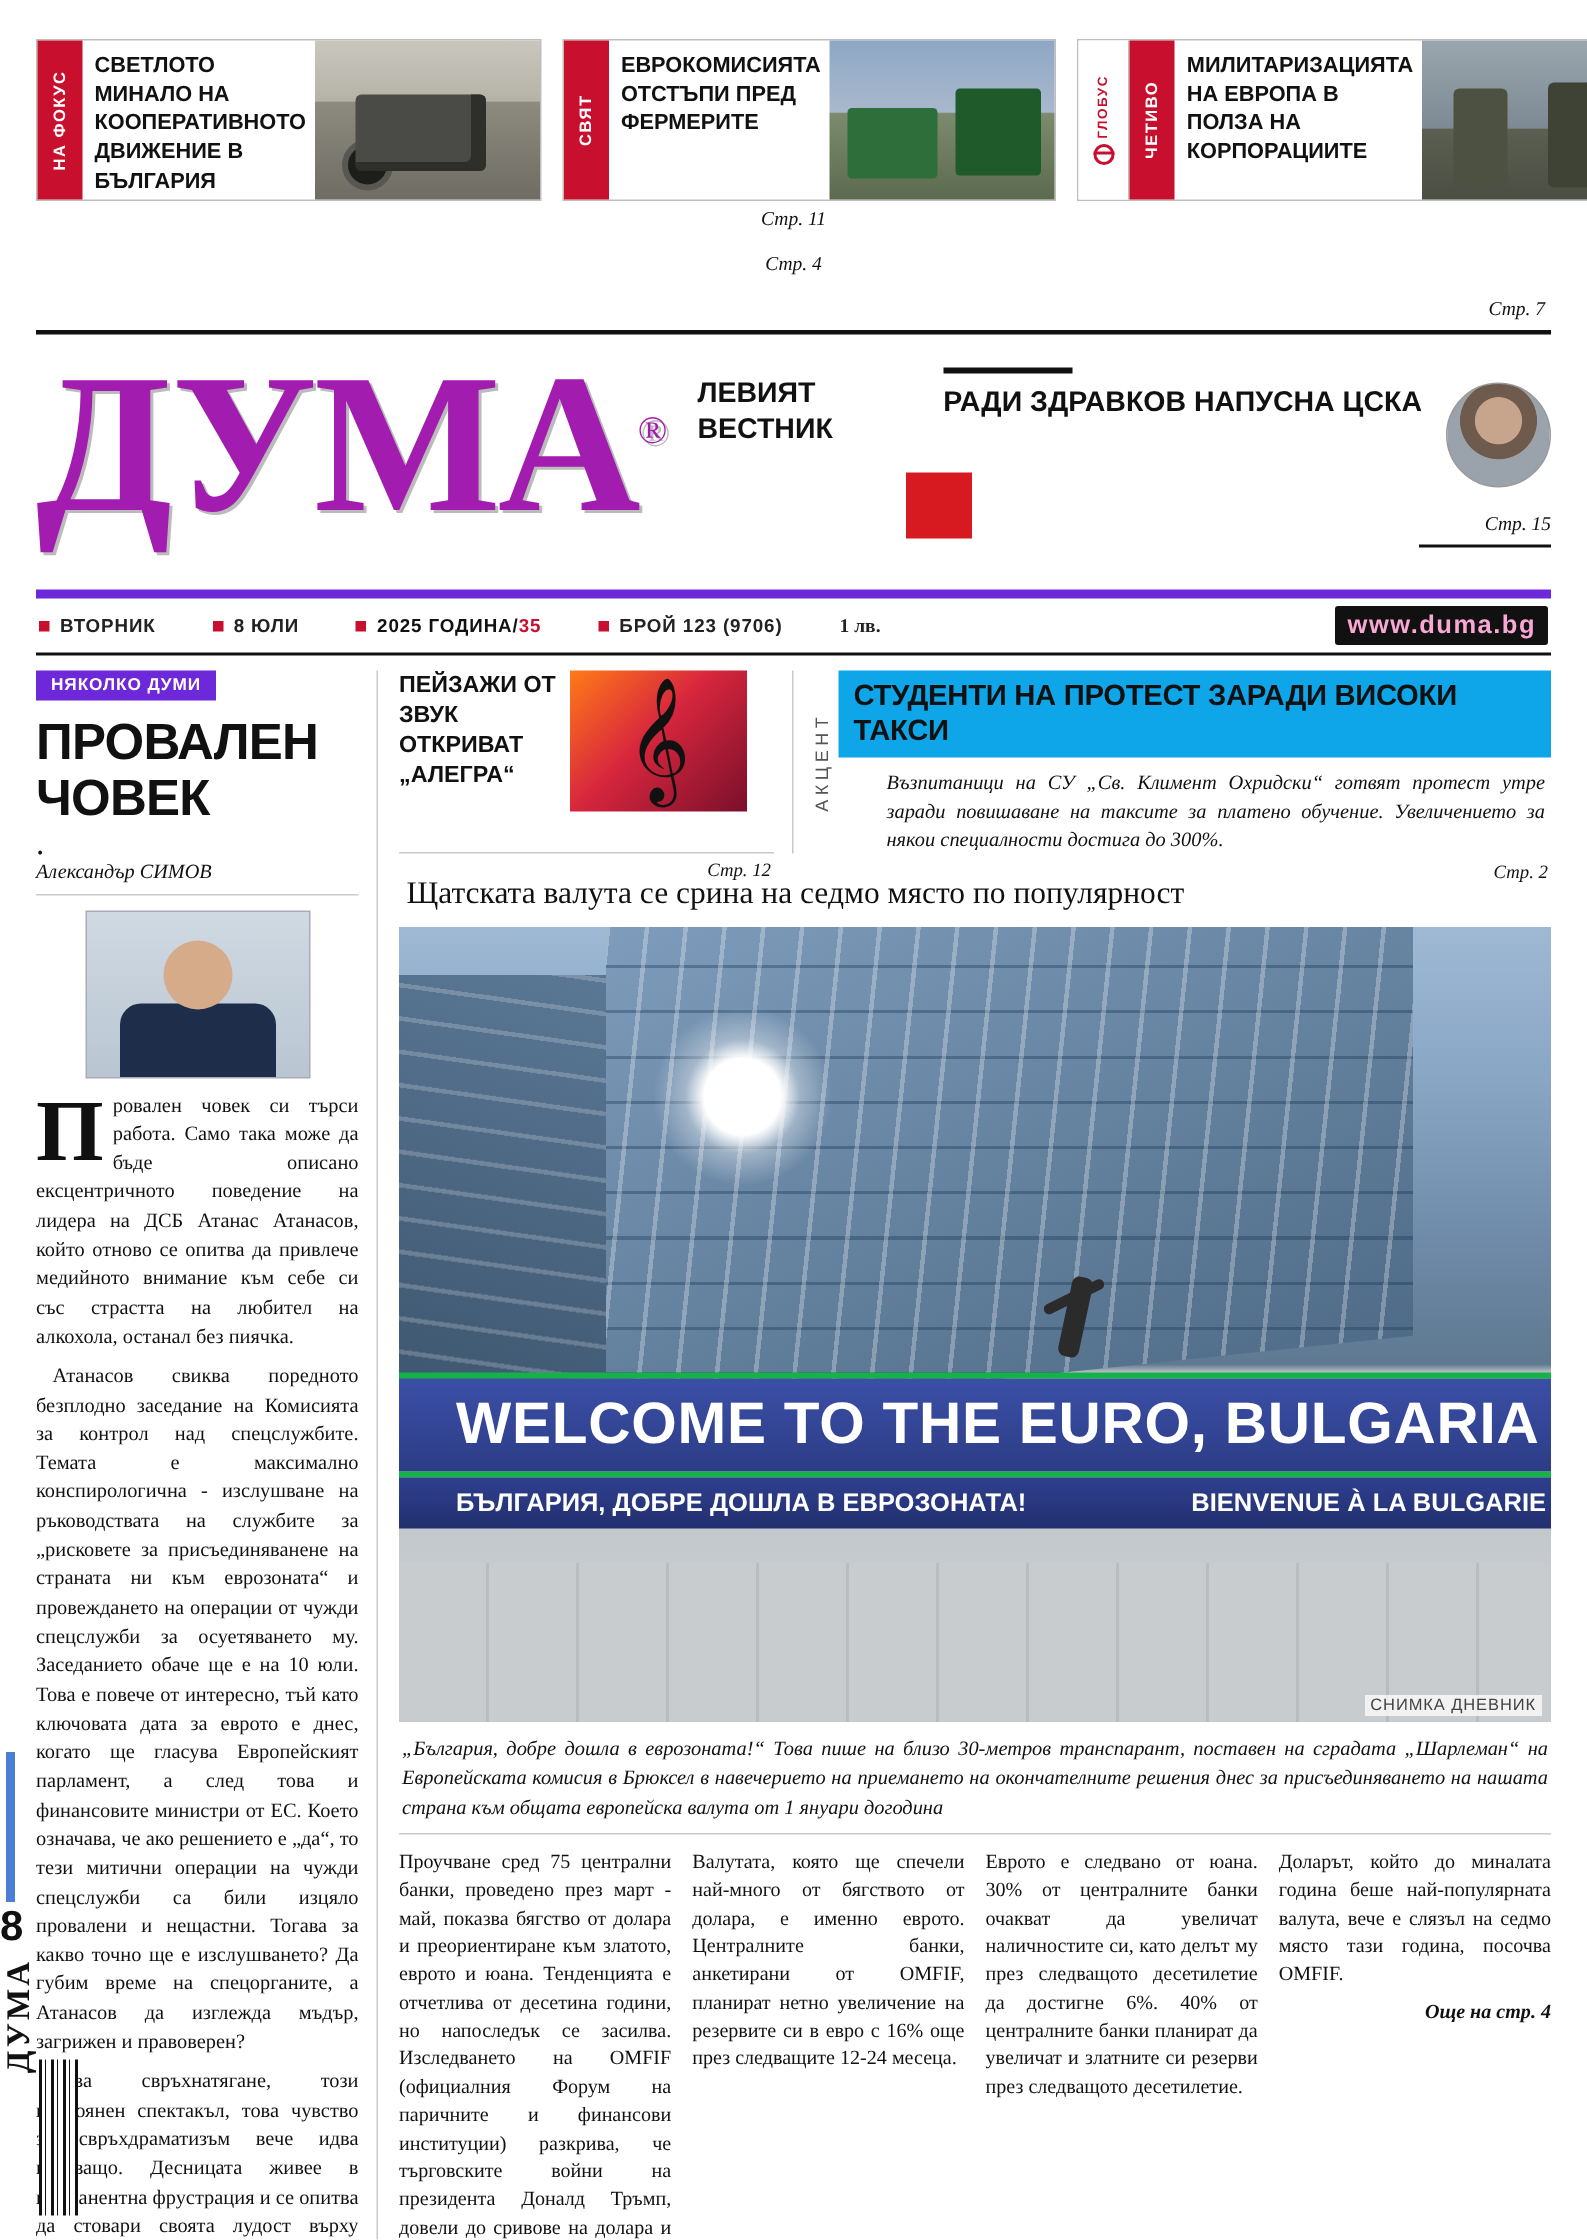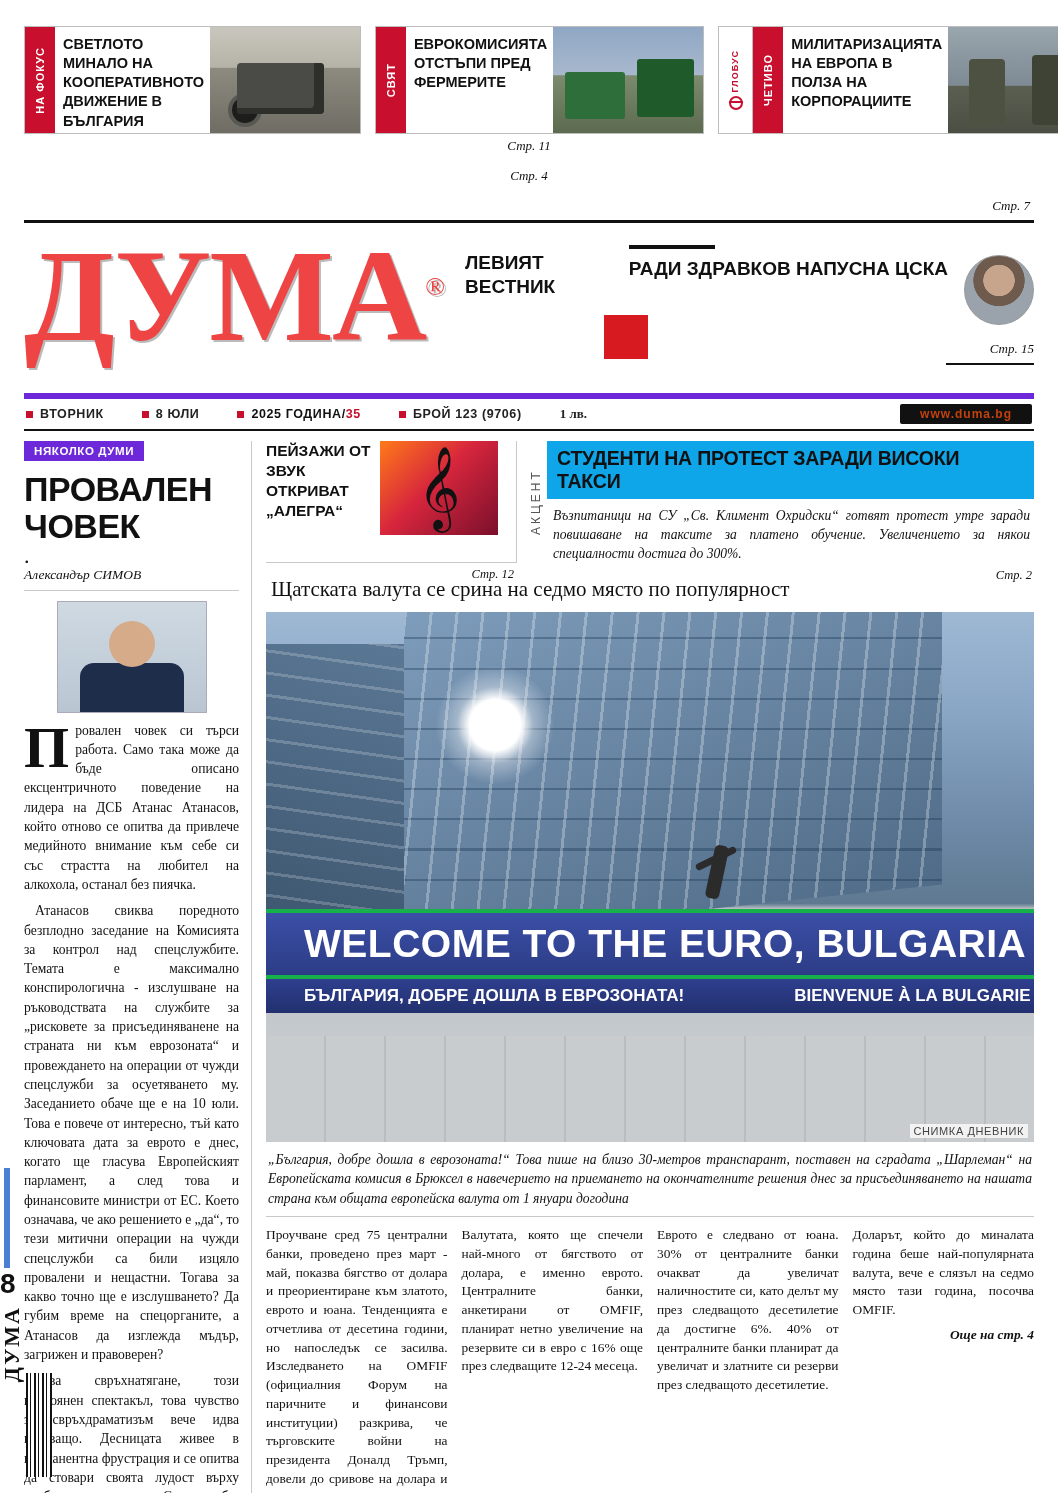--- a/index.html
+++ b/index.html
@@ -50,21 +50,21 @@
   .teaser-refs div:last-child { text-align:right; padding-right:4px; }
   .teaser-refs div:first-child { text-align:center; }
 
   .rule-thick { border-top:3px solid #111; margin-top:6px; }
 
   
   .masthead { display:flex; align-items:flex-start; padding-top:10px; position:relative; height:168px; }
   .logo {
     font-family:"Liberation Serif", serif;
     font-weight:bold; font-size:132px; line-height:0.95;
-    letter-spacing:-2px; color:#ef4444; position:relative;
+    letter-spacing:-2px; color:#a21caf; position:relative;
     text-shadow:2px 2px 0 #bbb;
   }
   .logo sup { font-size:26px; vertical-align:super; font-weight:normal; }
   .logo-red { width:44px;height:44px;background:#d71920; position:absolute; left:580px; top:82px; }
   .mh-slogan {
     font-family:"Liberation Sans", sans-serif; font-weight:bold;
     font-size:19px; line-height:1.25; color:#111; margin-left:22px; margin-top:18px;
   }
   .mh-right { margin-left:auto; display:flex; align-items:flex-start; padding-top:12px; }
   .mh-promo { text-align:left; margin-right:16px; }
@@ -85,22 +85,22 @@
   .datebar {
     display:flex; align-items:center; gap:38px;
     border-top:6px solid #6d28d9; border-bottom:2px solid #111;
     padding:5px 2px; font-family:"Liberation Sans", sans-serif;
     font-size:12.5px; letter-spacing:0.6px; font-weight:bold; color:#222;
     margin-top:2px;
   }
   .datebar .sq { display:inline-block;width:7px;height:7px;background:#c8102e;margin-right:7px; }
   .datebar .price { font-family:"Liberation Serif",serif; font-size:13px; font-weight:bold; letter-spacing:0; }
   .datebar .site {
-    margin-left:auto; background:#111; color:#c2410c; padding:3px 20px;
-    font-size:12px; letter-spacing:1px; border-radius:2px;
+    margin-left:auto; background:#111; color:#f9a8d4; padding:3px 8px;
+    font-size:17px; letter-spacing:1px; border-radius:2px;
   }
   .datebar .year-b { color:#111; }
   .datebar .year-n { color:#c8102e; }
 
   
   .body-grid { display:flex; margin-top:10px; }
   .col-left { width:228px; padding-right:12px; border-right:1px solid #c9c9c9; }
   .col-right { flex:1; padding-left:14px; }
 
   
@@ -141,21 +141,21 @@
     writing-mode:vertical-rl; transform:rotate(180deg);
     font-family:"Liberation Serif",serif; font-weight:bold; font-size:22px;
     letter-spacing:2px; margin-top:6px; margin-left:1px;
   }
   .barcode {
     position:absolute; left:26px; bottom:16px; width:26px; height:104px;
     background:repeating-linear-gradient(90deg,#111 0 2px,#fff 2px 4px,#111 4px 5px,#fff 5px 8px);
   }
 
   
-  .top-strip { display:flex; gap:0; align-items:stretch; }
+  .top-strip { display:flex; gap:12px; align-items:stretch; }
   .promo-box { width:250px; display:flex; border-bottom:1px solid #c9c9c9; padding-bottom:4px; position:relative;}
   .promo-text {
     font-family:"Liberation Sans",sans-serif; font-weight:bold; font-size:15.5px;
     line-height:1.3; text-transform:uppercase; width:108px;
   }
   .promo-img {
     width:118px;height:94px;margin-left:6px;
     background:linear-gradient(135deg,#ff7a18 0%,#d7263d 45%,#7a0f2b 100%);
     position:relative; overflow:hidden;
   }
@@ -169,21 +169,21 @@
   .accent-label {
     writing-mode:vertical-rl; transform:rotate(180deg);
     font-family:"Liberation Sans",sans-serif; font-size:12px; letter-spacing:3px;
     color:#555; text-align:center; padding:2px 4px;
   }
   .accent-body { flex:1; }
   .accent-head {
     background:#0ea5e9; font-family:"Liberation Sans",sans-serif; font-weight:bold;
     font-size:19.5px; padding:6px 10px; text-transform:uppercase; letter-spacing:-0.2px;
   }
-  .accent-text { font-style:italic; font-size:13.6px; line-height:1.4; padding:7px 4px 0 6px; text-align:justify; }
+  .accent-text { font-style:italic; font-size:13.6px; line-height:1.4; padding:7px 4px 0 6px; text-align:justify;margin-left:26px; }
   .accent-ref { position:absolute; right:2px; bottom:-20px; font-style:italic; font-size:12.5px; }
 
   
   .headline {
     font-family:"Liberation Sans",sans-serif; font-weight:bold;
     font-size:58px; line-height:1.04; letter-spacing:-1.5px;
     margin:30px 0 0; padding-left:4px;
   }
   .subhead { font-size:21px; margin:14px 0 10px; padding-left:5px; }
 

